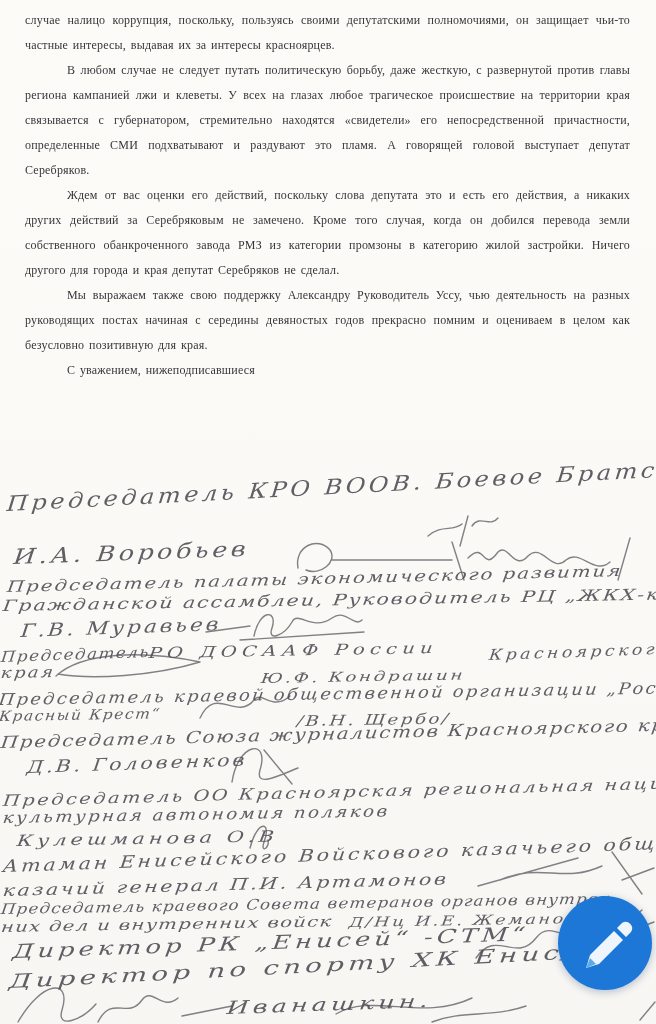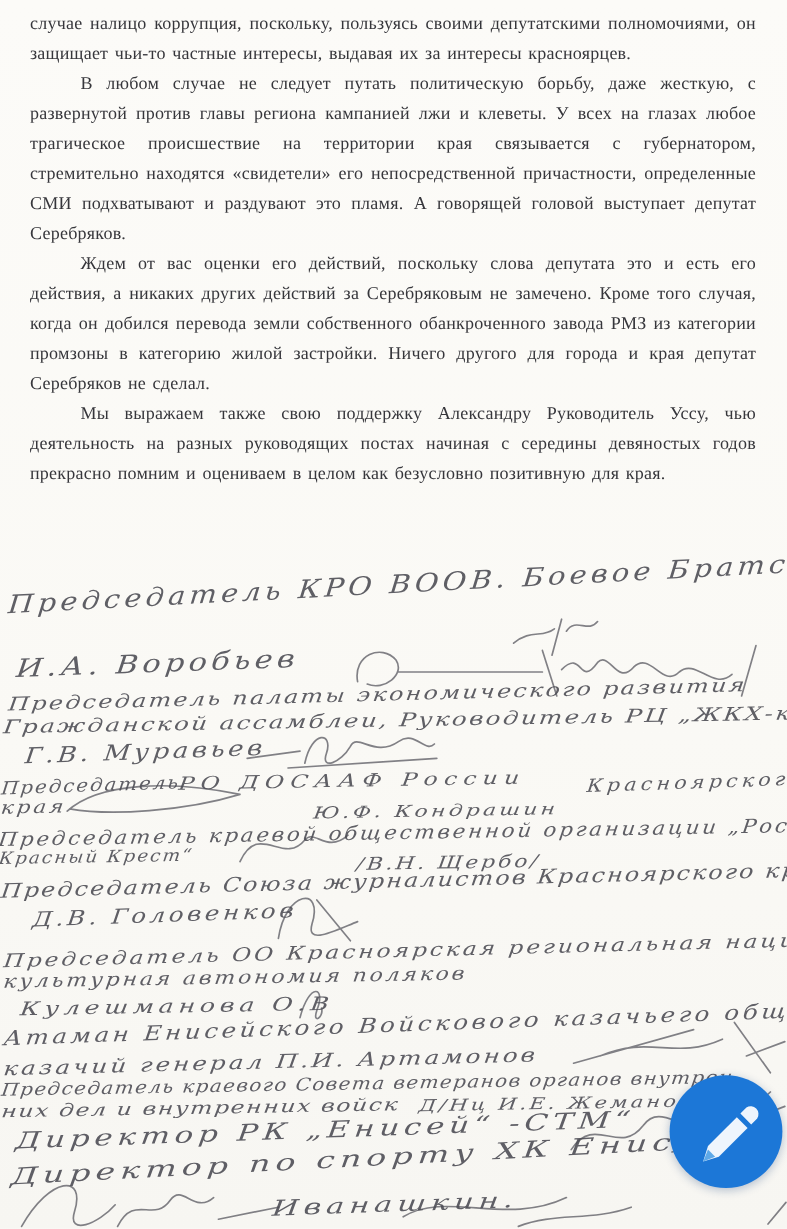--- a/index.html
+++ b/index.html
@@ -5,21 +5,21 @@
   html,body{margin:0;padding:0;}
   body{
     width:656px;height:1024px;overflow:hidden;position:relative;
     background:#fbfaf7;
     font-family:"Liberation Serif", serif;
   }
   .page{position:absolute;inset:0;background:linear-gradient(180deg,#fcfbf8 0%,#faf9f5 60%,#f7f6f2 100%);}
   
   .typed{
     position:absolute;left:25px;right:26px;top:8px;
-    font-size:15px;line-height:25px;color:#36363b;
+    font-size:12px;line-height:25px;color:#36363b;
     text-align:justify;letter-spacing:.2px;word-spacing:1.5px;
   }
   .typed p{margin:0;}
   .typed p.indent{text-indent:42px;}
   
   .hw{
     position:absolute;white-space:nowrap;color:#46464e;
     font-family:"DejaVu Serif", serif;font-style:italic;
     transform-origin:left top;opacity:.86;
   }
@@ -37,20 +37,21 @@
 </head>
 <body>
 
 <div class="page">
 
   <div class="typed">
     <p>случае налицо коррупция, поскольку, пользуясь своими депутатскими полномочиями, он защищает чьи-то частные интересы, выдавая их за интересы красноярцев.</p>
     <p class="indent">В любом случае не следует путать политическую борьбу, даже жесткую, с развернутой против главы региона кампанией лжи и клеветы. У всех на глазах любое трагическое происшествие на территории края связывается с губернатором, стремительно находятся «свидетели» его непосредственной причастности, определенные СМИ подхватывают и раздувают это пламя. А говорящей головой выступает депутат Серебряков.</p>
     <p class="indent">Ждем от вас оценки его действий, поскольку слова депутата это и есть его действия, а никаких других действий за Серебряковым не замечено. Кроме того случая, когда он добился перевода земли собственного обанкроченного завода РМЗ из категории промзоны в категорию жилой застройки. Ничего другого для города и края депутат Серебряков не сделал.</p>
     <p class="indent">Мы выражаем также свою поддержку Александру Руководитель Уссу, чью деятельность на разных руководящих постах начиная с середины девяностых годов прекрасно помним и оцениваем в целом как безусловно позитивную для края.</p>
+    <p class="indent">С уважением, нижеподписавшиеся</p>
   </div>
 
   <span class="hw" style="top:492px;left:8px;font-size:21px;letter-spacing:3px;transform:rotate(-3deg) skewX(-8deg) scaleX(1.15);">Председатель КРО ВООВ. Боевое Братство’</span>
   <span class="hw" style="top:545px;left:15px;font-size:21px;letter-spacing:3px;transform:rotate(-2deg) skewX(-8deg) scaleX(1.2);">И.А.  Воробьев</span>
   <span class="hw" style="top:578px;left:8px;font-size:15.5px;letter-spacing:1.5px;transform:rotate(-1.5deg) skewX(-8deg) scaleX(1.28);">Председатель палаты экономического развития</span>
   <span class="hw" style="top:597px;left:4px;font-size:15.5px;letter-spacing:1.5px;transform:rotate(-1deg) skewX(-8deg) scaleX(1.32);">Гражданской ассамблеи, Руководитель РЦ „ЖКХ-контроль“</span>
   <span class="hw" style="top:620px;left:22px;font-size:18px;letter-spacing:2.5px;transform:rotate(-2deg) skewX(-8deg) scaleX(1.2);">Г.В. Муравьев</span>
   <span class="hw" style="top:648px;left:2px;font-size:15px;letter-spacing:1.5px;transform:rotate(-2deg) skewX(-8deg) scaleX(1.1);">Председатель</span>
   <span class="hw" style="top:644px;left:150px;font-size:15px;letter-spacing:4px;transform:rotate(-1deg) skewX(-8deg) scaleX(1.3);">РО ДОСААФ России</span>
   <span class="hw" style="top:646px;left:490px;font-size:15px;letter-spacing:3px;transform:rotate(-2deg) skewX(-8deg) scaleX(1.15);">Красноярского</span>

